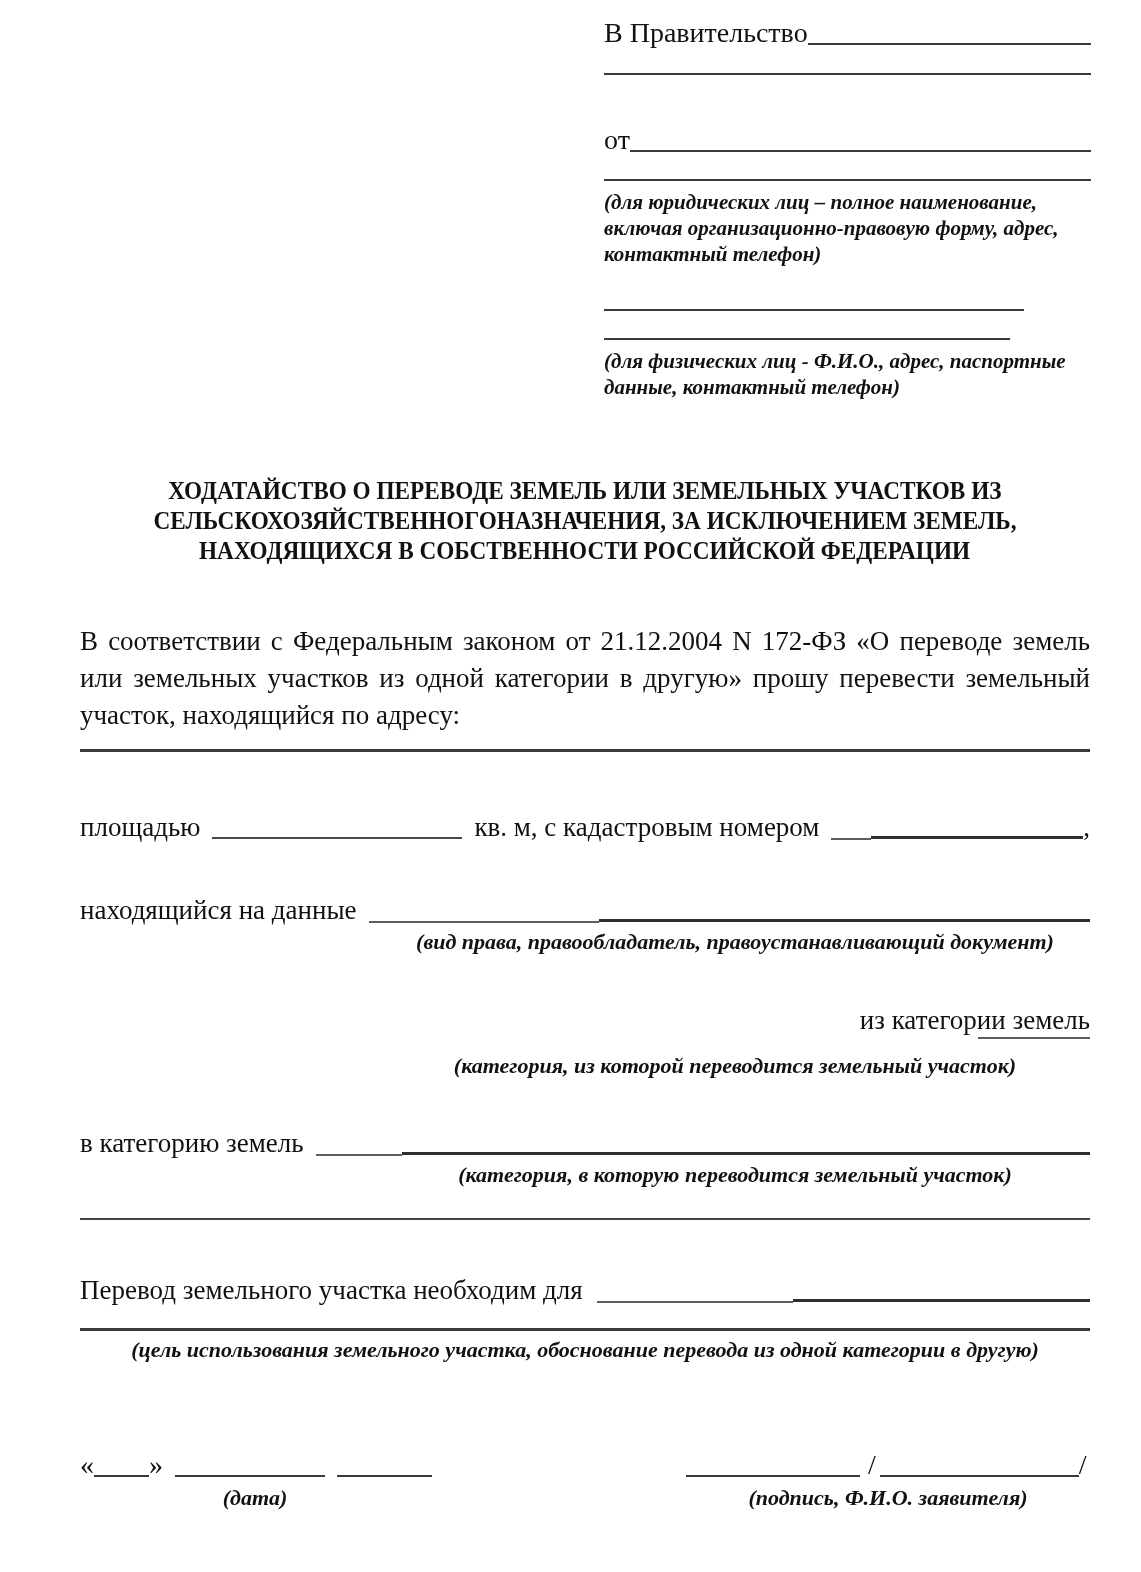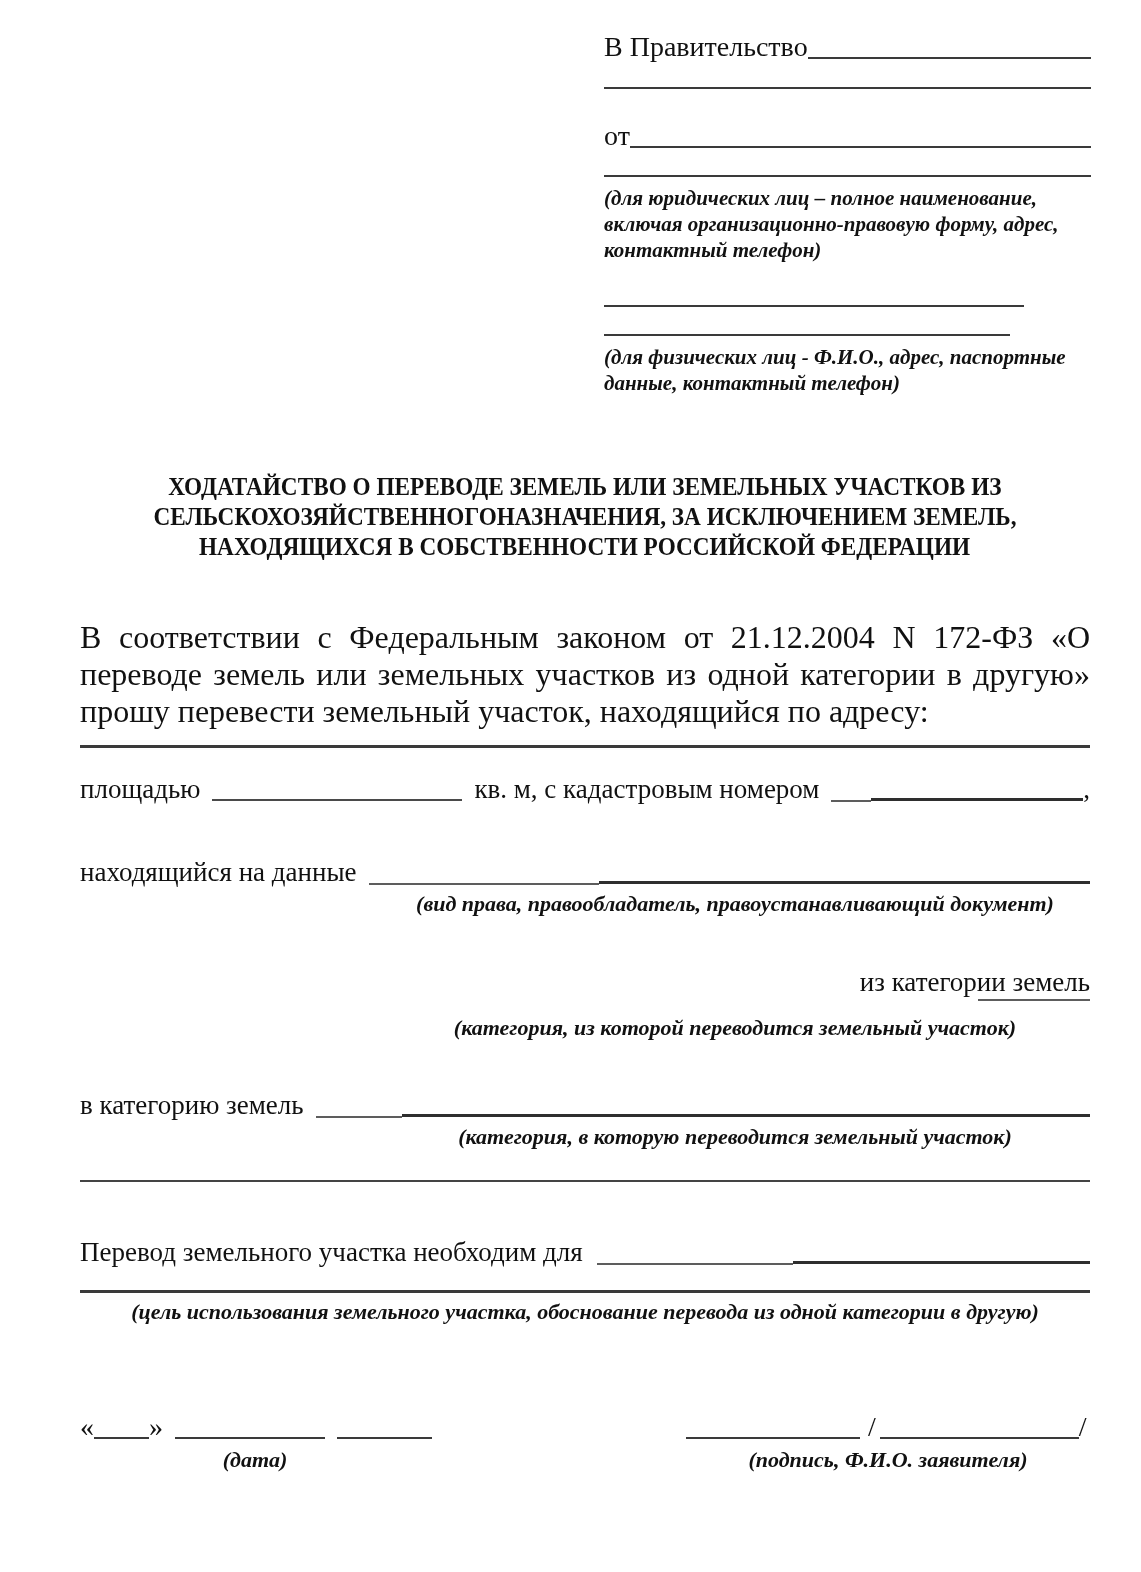--- a/index.html
+++ b/index.html
@@ -4,65 +4,65 @@
 <style>
   * { margin: 0; padding: 0; box-sizing: border-box; }
   html, body { background: #ffffff; }
   body { font-family: "Liberation Serif", "DejaVu Serif", serif; color: #111; }
 
   .page {
     position: relative;
     width: 1141px;
     height: 1572px;
     background: #ffffff;
-    padding: 30px 51px 0 80px; 
+    padding: 16px 51px 0 80px; 
     overflow: hidden;
   }
 
   
   .ln { display: block; border-bottom: 2px solid #3a3a3a; height: 0; }
   .fill { flex: 1 1 auto; border-bottom: 2px solid #3a3a3a; margin-bottom: 5px; }
   .seg-a { border-bottom: 2px solid #5d5d5d; margin-bottom: 4px; }
   .seg-b { border-bottom: 3px solid #2e2e2e; margin-bottom: 5px; }
 
   
   .header-block { width: 487px; margin-left: 524px; }
   .hrow { display: flex; align-items: flex-end; font-size: 28px; line-height: 34px; }
   .hrow .lbl { white-space: nowrap; }
   .hline2 { margin-top: 23px; }
-  .hrow-from { margin-top: 30px; }
+  .hrow-from { margin-top: 48px; }
   .hline4 { margin-top: 22px; }
   .hcaption {
     margin-top: 8px;
     font-size: 21px;
     line-height: 26px;
     font-weight: bold;
     font-style: italic;
   }
   .hline5 { margin-top: 42px; width: 420px; }
   .hline6 { margin-top: 27px; width: 406px; }
 
   
   .title { margin-top: 76px; font-weight: bold; font-size: 25px; }
   .title-line { display: flex; justify-content: center; line-height: 30px; }
   .title-line span { white-space: nowrap; transform: scaleX(0.93); transform-origin: 50% 50%; }
 
   
   .intro {
     margin-top: 57px;
-    font-size: 32px;
+    font-size: 27px;
     line-height: 37px;
     text-align: justify;
   }
   .address-line { margin-top: 15px; border-bottom-width: 3px; }
 
   
   .frow { display: flex; align-items: flex-end; font-size: 27px; line-height: 34px; }
   .frow .lbl { white-space: nowrap; }
-  .row-area { margin-top: 24px; }
+  .row-area { margin-top: 58px; }
   .row-area .area-fill { flex: 0 0 auto; width: 250px; margin: 0 12px 5px 12px; border-bottom-color: #4a4a4a; }
   .row-area .cad-a { flex: 0 0 auto; width: 40px; margin-left: 12px; }
   .row-area .cad-b { flex: 1 1 auto; }
   .row-own { margin-top: 49px; }
   .row-own .own-a { flex: 0 0 auto; width: 230px; margin-left: 12px; }
   .row-own .own-b { flex: 1 1 auto; }
   .row-from { margin-top: 48px; flex-direction: column; }
   .row-from .fc-a { flex: 0 0 auto; width: 112px; margin-left: 12px; }
   .row-from .fc-b { flex: 1 1 auto; }
   .row-to { margin-top: 47px; }

